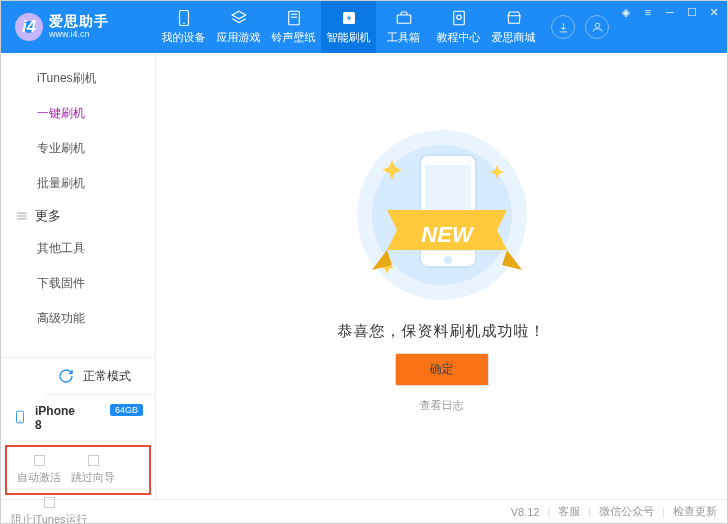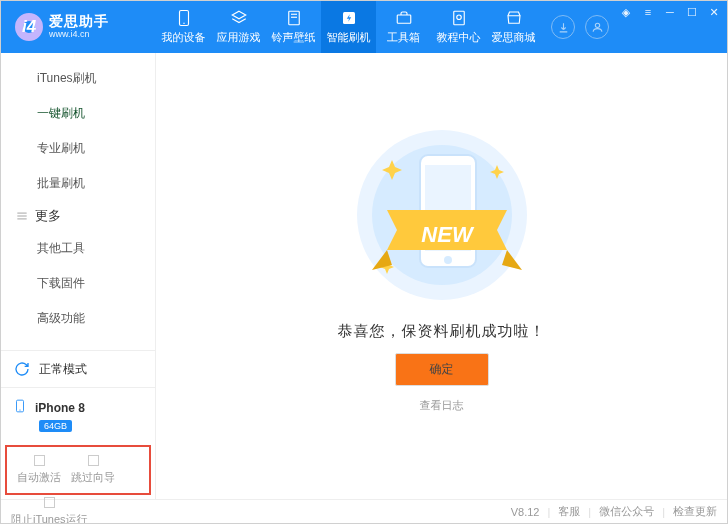--- a/index.html
+++ b/index.html
@@ -24,24 +24,24 @@
   .circle-btn svg { width: 13px; height: 13px; stroke: #a9d2fa; fill: none; stroke-width: 2; }
 
   
   .body { display: flex; height: calc(100% - 52px - 24px); }
   .sidebar { width: 155px; border-right: 1px solid #eee; display: flex; flex-direction: column; }
   .sb-scroll { flex: 1; overflow: hidden; padding-top: 8px; }
   .sb-header { display: flex; align-items: center; gap: 6px; padding: 6px 14px; color: #333; font-size: 13px; }
   .sb-header svg { width: 14px; height: 14px; stroke: #1e8cf7; fill: none; stroke-width: 1.5; }
   .sb-header.more svg { stroke: #999; }
   .sb-item { padding: 9px 14px 9px 36px; cursor: pointer; color: #555; font-size: 12px; }
-  .sb-item.active { color: #14532d; }
+  .sb-item.active { color: #a21caf; }
   .sb-bottom { border-top: 1px solid #eee; }
   .sb-mode, .sb-device { display: flex; align-items: center; gap: 8px; padding: 9px 12px; }
-  .sb-mode { border-bottom: 1px solid #eee; }
+  .sb-mode { border-bottom: 1px solid #eee; margin-left: 44px; }
   .sb-icon-circle { width: 18px; height: 18px; border-radius: 50%; display: flex; align-items: center; justify-content: center; }
   .mode-icon { color: #1e8cf7; }
   .device-icon svg { width: 14px; height: 18px; stroke: #1e8cf7; fill: none; stroke-width: 1.5; }
   .device-name { font-weight: bold; color: #333; font-size: 12px; }
   .badge { background: #1e8cf7; color: #fff; font-size: 9px; padding: 1px 5px; border-radius: 2px; margin-left: 26px; margin-top: 0; display: inline-block; }
   .sb-checks { padding: 8px 10px; border: 2px solid #e74c3c; margin: 4px; display: flex; gap: 10px; }
   .chk { display: flex; align-items: center; gap: 4px; color: #999; font-size: 11px; cursor: pointer; flex-direction: column; }
   .chk-box { width: 11px; height: 11px; border: 1px solid #ccc; }
 
   
@@ -179,21 +179,21 @@
       </div>
     <div class="sb-bottom">
       <div class="sb-mode">
         <span class="sb-icon-circle mode-icon">
           <svg width="16" height="16" viewBox="0 0 24 24" fill="none" stroke="#1e8cf7" stroke-width="2">
               <path d="M21 12a9 9 0 11-3-6.7L21 8M21 3v5h-5"></path>
             </svg>
         </span>
         <span>正常模式</span>
       </div>
-      <div class="sb-device" style="flex-direction:column;align-items:flex-start;gap:2px;">
+      <div class="sb-device" style="flex-direction:row;align-items:flex-start;gap:2px;">
         <div style="display:flex;align-items:center;gap:8px;">
           <span class="device-icon"><svg viewBox="0 0 24 24">
                 <rect x="6" y="2" width="12" height="20" rx="2"></rect>
                 <line x1="11" y1="19" x2="13" y2="19"></line>
               </svg></span>
           <span class="device-name">iPhone 8</span>
         </div>
         <span class="badge">64GB</span>
       </div>
       <div class="sb-checks">

